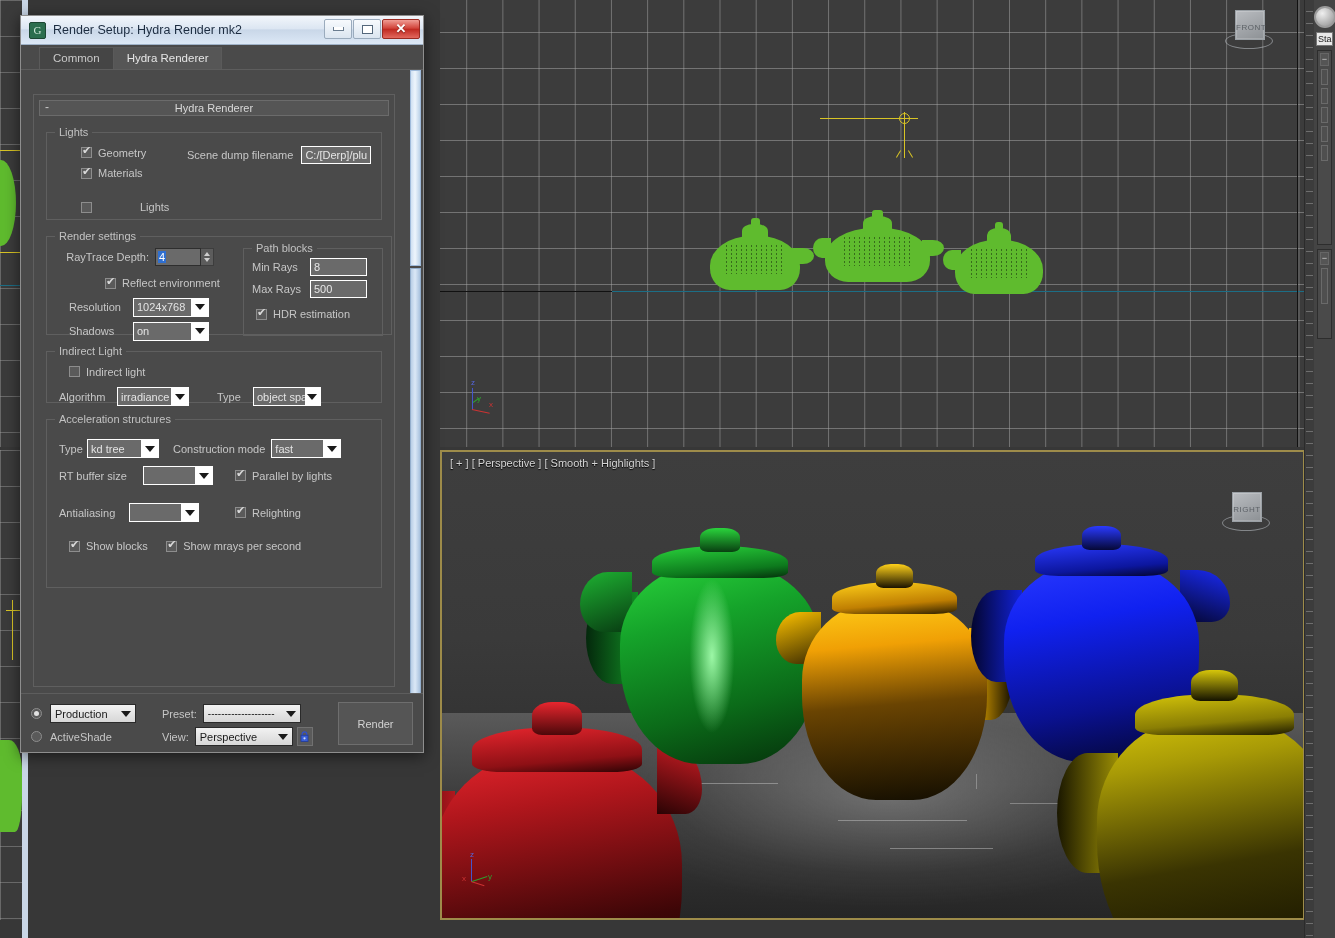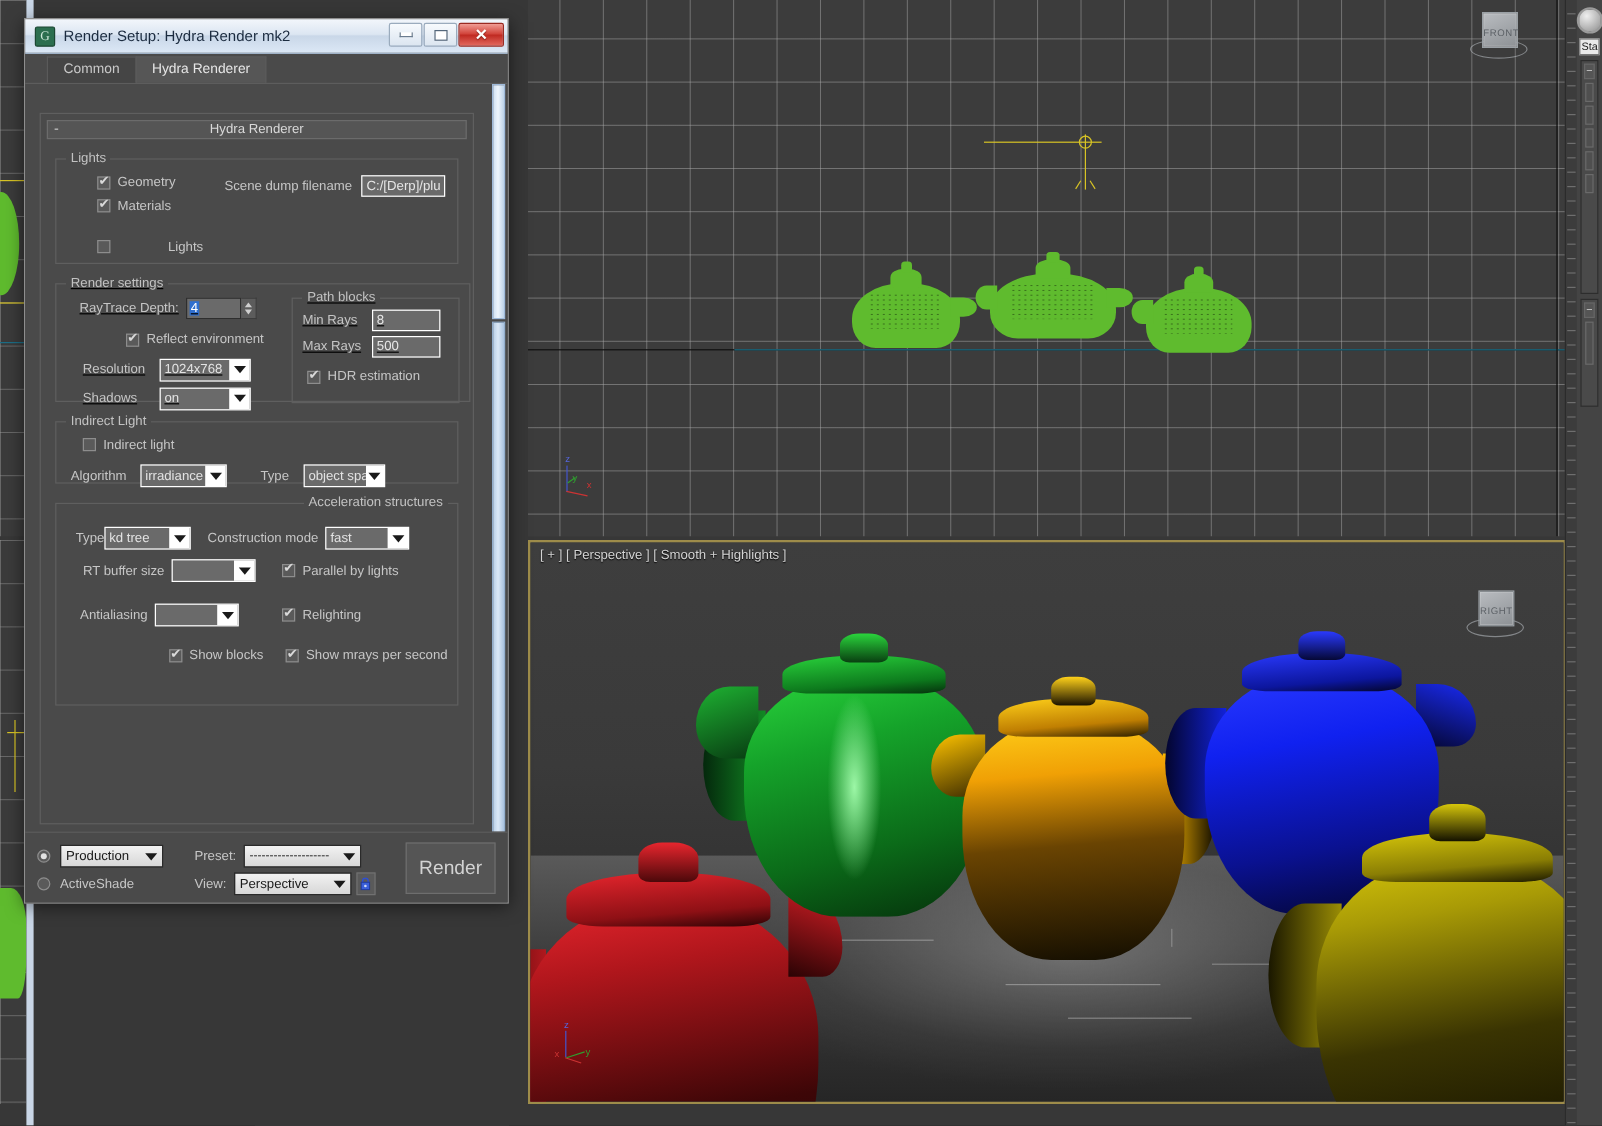--- a/index.html
+++ b/index.html
@@ -175,21 +175,21 @@
      display:inline-block; position:relative;}
   .radio.on:after{ content:""; position:absolute; left:2px; top:2px; width:5px;height:5px;
      border-radius:50%; background:#e2e2e2;}
   .ddl-light{ display:inline-flex; border:1px solid #2a2a2a; height:19px;
      background:linear-gradient(180deg,#f2f2f2,#d7d7d7); align-items:center; }
   .ddl-light .dtxt{ color:#1a1a1a; font-size:11px; padding:0 4px; white-space:nowrap;}
   .ddl-light .darr{ width:18px; display:flex; align-items:center; justify-content:center; margin-left:auto;}
   .ddl-light .darr i{ border-left:5px solid transparent; border-right:5px solid transparent;
      border-top:6px solid #1a1a1a; display:block;}
   .renderbtn{ position:absolute; right:10px; top:8px; width:75px; height:43px;
-     background:#555555; border:1px solid #6e6e6e; color:#d2d2d2; font-size:16px;
+     background:#555555; border:1px solid #6e6e6e; color:#d2d2d2; font-size:11px;
      display:flex; align-items:center; justify-content:center; }
   .lockbtn{ width:16px; height:19px; background:#5a5a5a; border:1px solid #717171;
      display:flex; align-items:center; justify-content:center; margin-left:4px;}
 
   
   #dlgscroll{ position:absolute; right:1px; top:54px; width:13px; bottom:59px; background:#4a4a4a; }
   #dlgscroll .thumb{ position:absolute; left:1px; top:0px; width:11px; height:196px;
      background:linear-gradient(90deg,#cfe0f2,#eef5fc 45%,#bcd2e8); border:1px solid #9fbada;}
   #dlgscroll .thumb2{ position:absolute; left:1px; top:198px; width:11px; height:430px;
      background:linear-gradient(90deg,#b8cee6,#dbe8f6 45%,#a9c2de); border:1px solid #93aecc;}
@@ -491,21 +491,21 @@
               <span>Lights</span>
             </div>
           </div>
           <div style="display:flex;align-items:center;margin:2px 0 0 48px;">
             <span class="lbl">Scene dump filename</span>
             <span class="txtfield" style="width:70px;margin-left:8px;">C:/[Derp]/plu</span>
           </div>
         </div>
       </fieldset>
 
-      <fieldset style="height:105px;text-decoration:underline;">
+      <fieldset style="height:105px;">
         <legend>Render settings</legend>
 
         <div style="display:flex;">
           <div style="width:180px;">
             <div class="row" style="margin-top:0;">
               <span class="lbl" style="width:100px;text-align:right;padding-right:6px;">RayTrace Depth:</span>
               <span class="spin">
                 <span class="val"><b>4</b></span>
                 <span class="arrows">
                     <i class="up"></i>
@@ -572,21 +572,21 @@
           <span class="lbl" style="margin-left:28px;width:36px;">Type</span>
           <span class="ddl" style="width:68px;">
             <span class="dtxt">object spa</span>
             <span class="darr">
                 <i></i>
               </span>
           </span>
         </div>
       </fieldset>
 
-      <fieldset style="height:175px;text-align:right;">
+      <fieldset style="height:175px;">
         <legend>Acceleration structures</legend>
         <div class="row" style="margin-top:8px;">
           <span class="lbl" style="width:32px;padding-left:4px;">Type</span>
           <span class="ddl" style="width:72px;">
             <span class="dtxt">kd tree</span>
             <span class="darr">
                 <i></i>
               </span>
           </span>
           <span class="lbl" style="margin-left:14px;">Construction mode</span>

